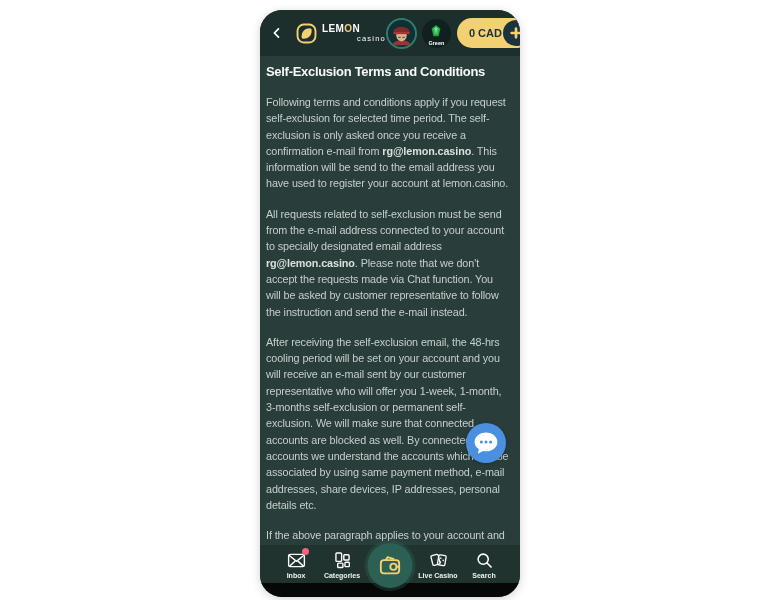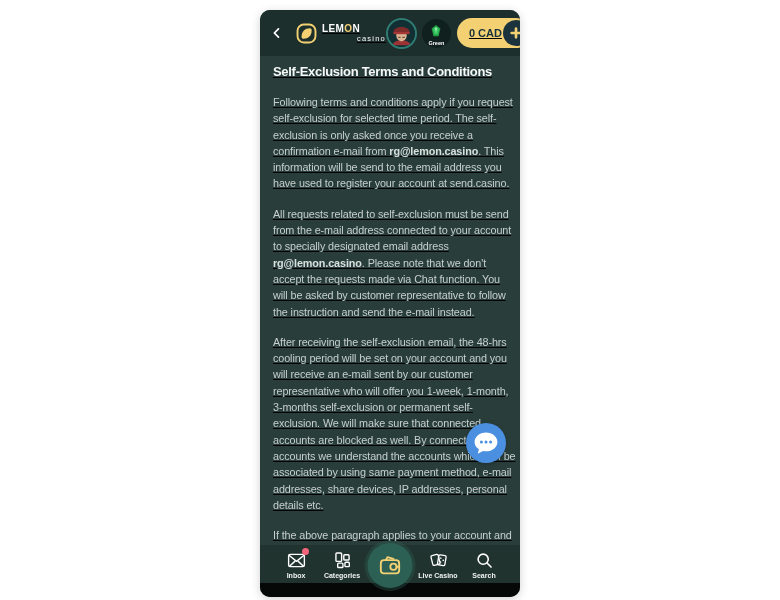--- a/index.html
+++ b/index.html
@@ -2,23 +2,22 @@
 <html><head>
 <meta charset="utf-8">
 <style>
   * { margin:0; padding:0; box-sizing:border-box; }
   html,body { width:780px; height:600px; background:#ffffff; font-family:"Liberation Sans", sans-serif; }
   .stage { position:relative; width:780px; height:600px; background:#ffffff; overflow:hidden; }
 
   
   .phone {
     position:absolute; left:260px; top:10px; width:260px; height:587px;
-    background:#293e3b; border-radius:10px; overflow:hidden;
+    background:#293e3b; border-radius:22px; overflow:hidden;
     box-shadow:0 2px 10px rgba(0,0,0,.18);
-    text-decoration:underline;
   }
 
   
   .hdr {
     position:relative; height:46px; background:#1d2f2d;
     display:flex; align-items:center; padding:0 8px; z-index:5;
   }
   .back { width:18px; height:24px; display:flex; align-items:center; justify-content:center; cursor:pointer; flex:none; }
   .logo { display:flex; align-items:center; gap:5px; margin-left:10px; flex:none; }
   .logo-txt { display:flex; flex-direction:column; line-height:1; }
@@ -40,21 +39,21 @@
   }
   .pill {
     margin-left:6px; height:30px; border-radius:15px; background:#f3d072;
     display:flex; align-items:center; padding:0 2px 0 12px; gap:1px; flex:none; cursor:pointer;
   }
   .pill-amt { font-size:11px; font-weight:800; color:#16313d; white-space:nowrap; }
   .plus-btn { width:26px; height:26px; border-radius:50%; background:#1c333e;
     display:flex; align-items:center; justify-content:center; flex:none; cursor:pointer; }
 
   
-  .content { position:relative; padding:8px 10px 0 13px; }
+  .content { position:relative; padding:8px 10px 0 6px; }
   .page-title {
     color:#f6f9f8; font-weight:800; font-size:13px; letter-spacing:-.3px;
     white-space:nowrap; margin-bottom:15px;
   }
   .para {
     color:#c6cfcd; font-size:10.8px; letter-spacing:-.1px; line-height:16.3px;
     margin-bottom:14px; width:244px;
   }
   .para b { color:#d8e0de; font-weight:800; }
 
@@ -153,21 +152,21 @@
                 <path d="M12 5.5v13M5.5 12h13"></path>
               </svg>
           </span>
         </span>
       </div>
     </div>
 
     <div class="content">
       <div class="page-title">Self-Exclusion Terms and Conditions</div>
 
-      <p class="para"><span>Following terms and conditions apply if you request self-exclusion for selected time period. The self-exclusion is only asked once you receive a confirmation e-mail from </span><b>rg@lemon.casino</b><span>. This information will be send to the email address you have used to register your account at send.casino.</span></p>
+      <p class="para"><span>Following terms and conditions apply if you request self-exclusion for selected time period. The self-exclusion is only asked once you receive a confirmation e-mail from </span><b>rg@lemon.casino</b><span>. This information will be send to the email address you have used to register your account at lemon.casino.</span></p>
 
       <p class="para"><span>All requests related to self-exclusion must be send from the e-mail address connected to your account to specially designated email address </span><b>rg@lemon.casino</b><span>. Please note that we don't accept the requests made via Chat function. You will be asked by customer representative to follow the instruction and send the e-mail instead.</span></p>
 
       <p class="para"><span>After receiving the self-exclusion email, the 48-hrs cooling period will be set on your account and you will receive an e-mail sent by our customer representative who will offer you 1-week, 1-month, 3-months self-exclusion or permanent self-exclusion. We will make sure that connected accounts are blocked as well. By connected accounts we understand the accounts which can be associated by using same payment method, e-mail addresses, share devices, IP addresses, personal details etc.</span></p>
 
       <p class="para"><span>If the above paragraph applies to your account and If you do not reply to e-mail sent by customer representative within 48 hrs, your account will be</span></p>
     </div>
 
     <div class="chat-fab">
       <span>

